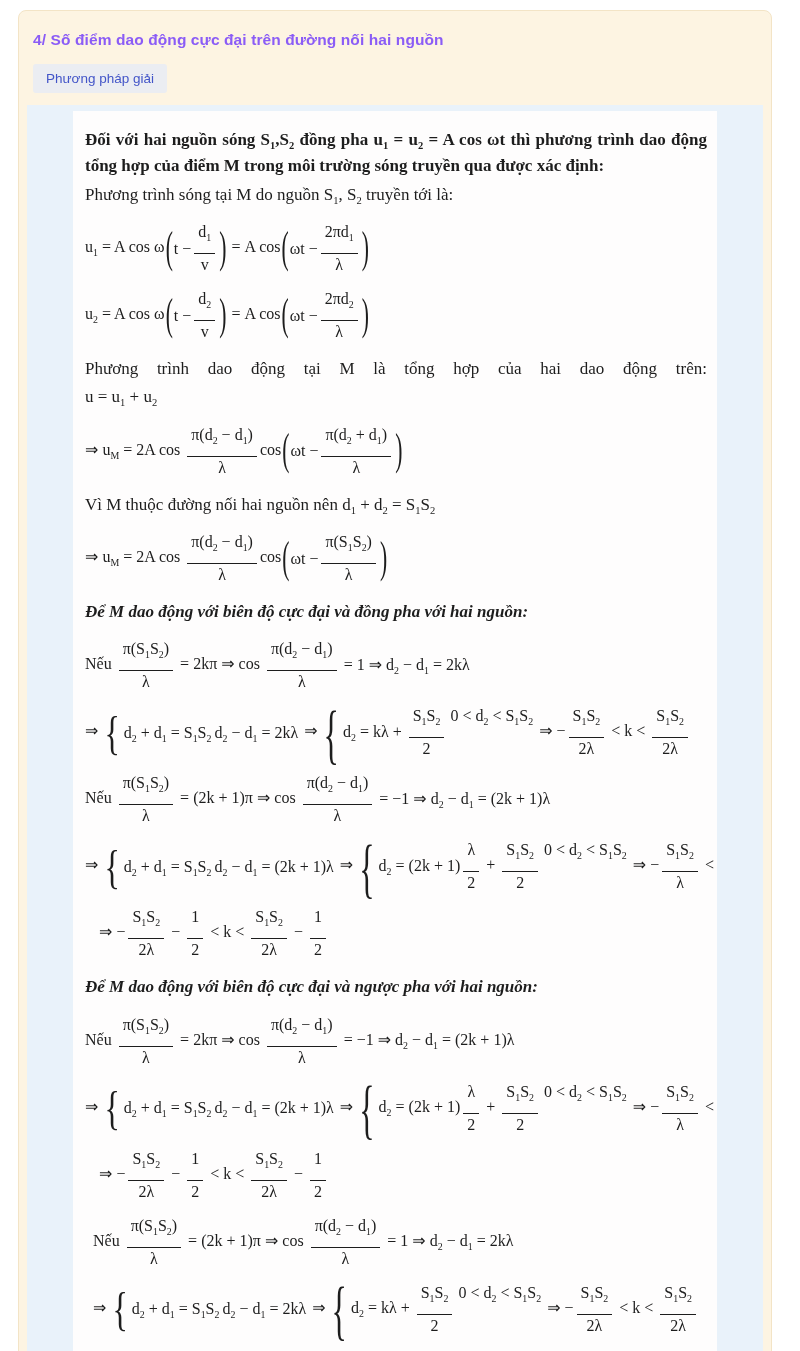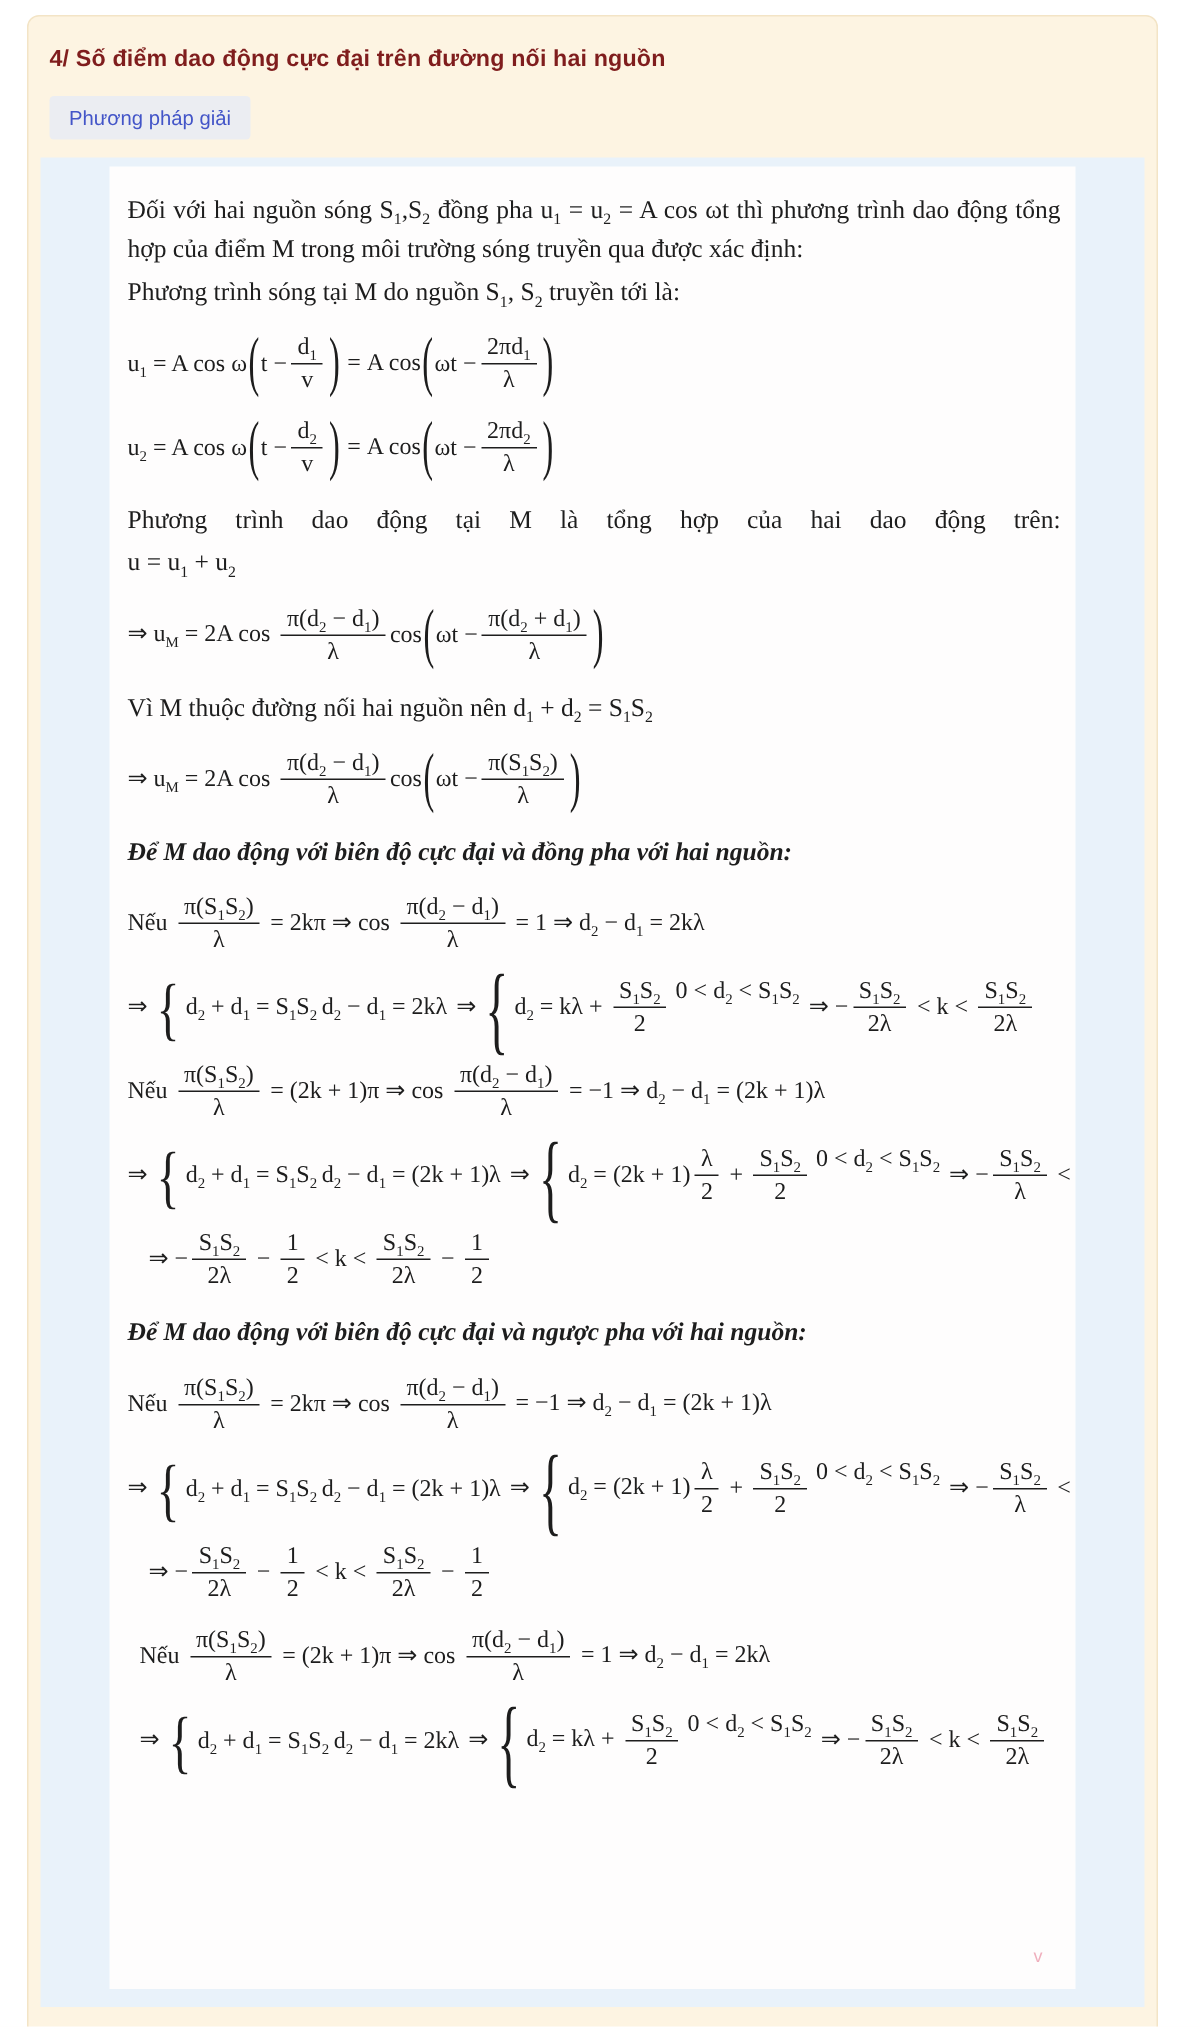--- a/index.html
+++ b/index.html
@@ -12,21 +12,21 @@
   }
   .card {
     position:absolute; left:18px; top:10px; width:754px; min-height:1400px;
     background:var(--cream,#fdf4e2);
     border:1px solid #f3e4c6;
     border-radius:8px;
     padding:0 0 30px 0;
   }
   .section-title {
     margin:20px 0 0 14px;
-    font-size:15.5px; font-weight:bold; color:#7f1d1d;
+    font-size:15.5px; font-weight:bold; color:#8b5cf6;
     letter-spacing:0.1px;
   }
   .method-tab {
     display:inline-block;
     margin:15px 0 0 14px;
     padding:7px 13px;
     background:var(--tab-bg,#ebedf2);
     color:var(--accent,#4355c8);
     font-size:13.5px;
     border-radius:3px;
@@ -44,30 +44,30 @@
     background:#fefdfd;
     min-height:1215px;
     padding:14px 10px 34px 12px;
     font-family:"Liberation Serif", serif;
     font-size:17px; color:#1d1d1d;
     line-height:1.55;
     position:relative;
     overflow:hidden;
   }
   .line { margin:2px 0; }
-  .line.para { text-align:justify; }
+  .line.para { text-align:justify;font-weight:bold; }
   .line.jline { text-align:justify; text-align-last:justify;font-family:Liberation Serif, serif; }
   .line.bold { font-weight:bold; margin:12px 0 8px;font-style:italic; }
   .line.math { margin:14px 0; line-height:1.25; white-space:nowrap; font-size:16px; }
   sub { font-size:0.62em; line-height:0; }
   .frac {
     display:inline-block; vertical-align:middle;
     text-align:center; margin:0 3px;
   }
-  .frac .num { display:block; padding:0 4px 0; border-bottom:1.4px solid #1d1d1d; }
+  .frac .num { display:block; padding:0 4px 11px; border-bottom:1.4px solid #1d1d1d; }
   .frac .den { display:block; padding:1px 4px 0; }
   .grp { display:inline-flex; align-items:center; vertical-align:middle; }
   .grpc { display:inline-flex; align-items:center; }
   .br {
     display:inline-block; font-size:1.35em; line-height:1;
     transform:scaleY(2.05); margin:0 1px;
     font-family:"Liberation Serif", serif;
   }
   .cases { display:inline-flex; align-items:center; vertical-align:middle; margin:0 2px; }
   .cbrace {

